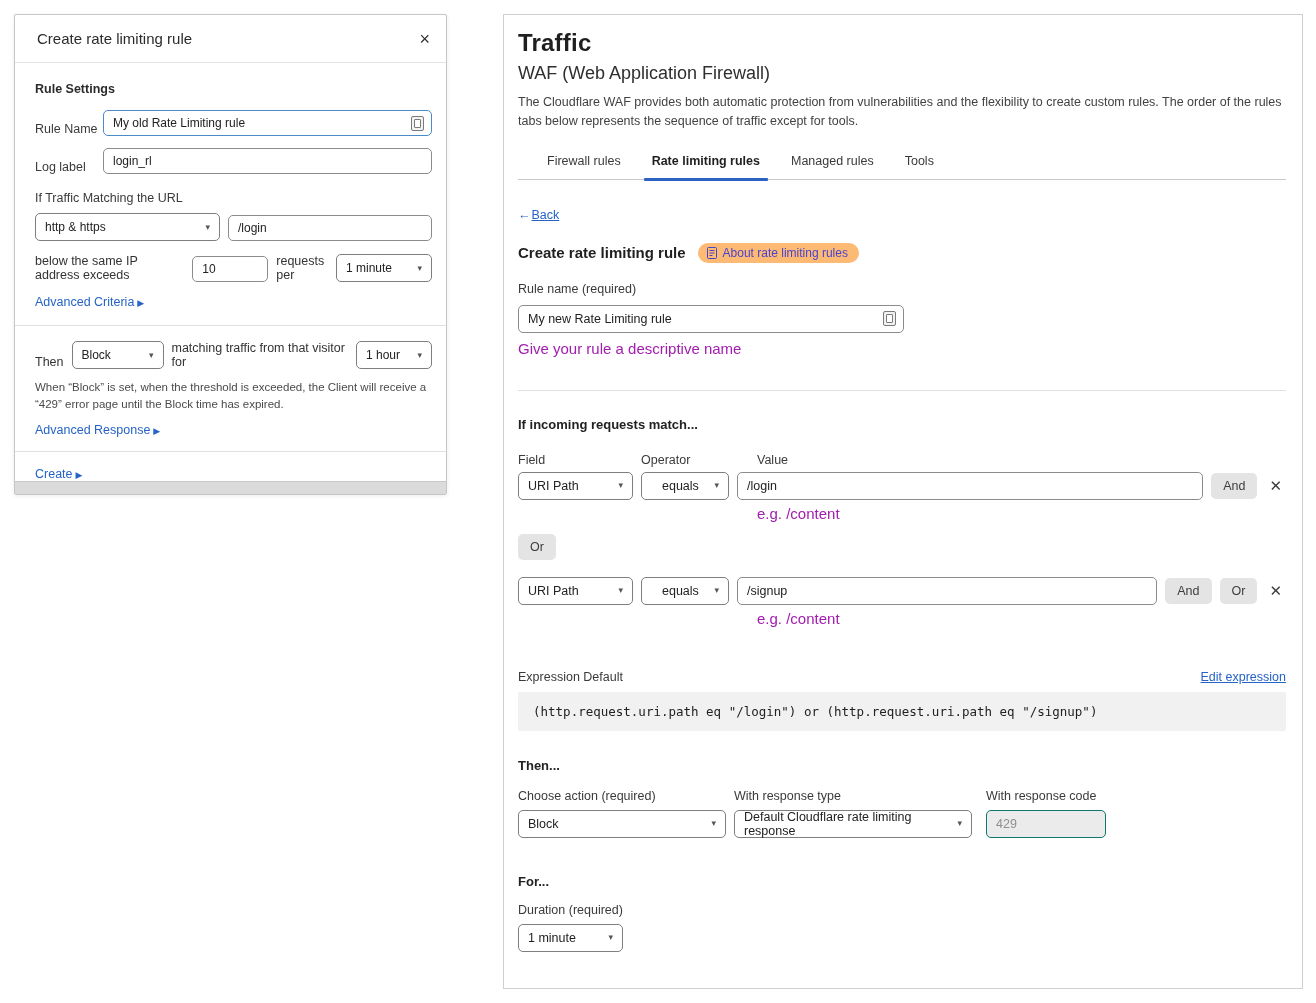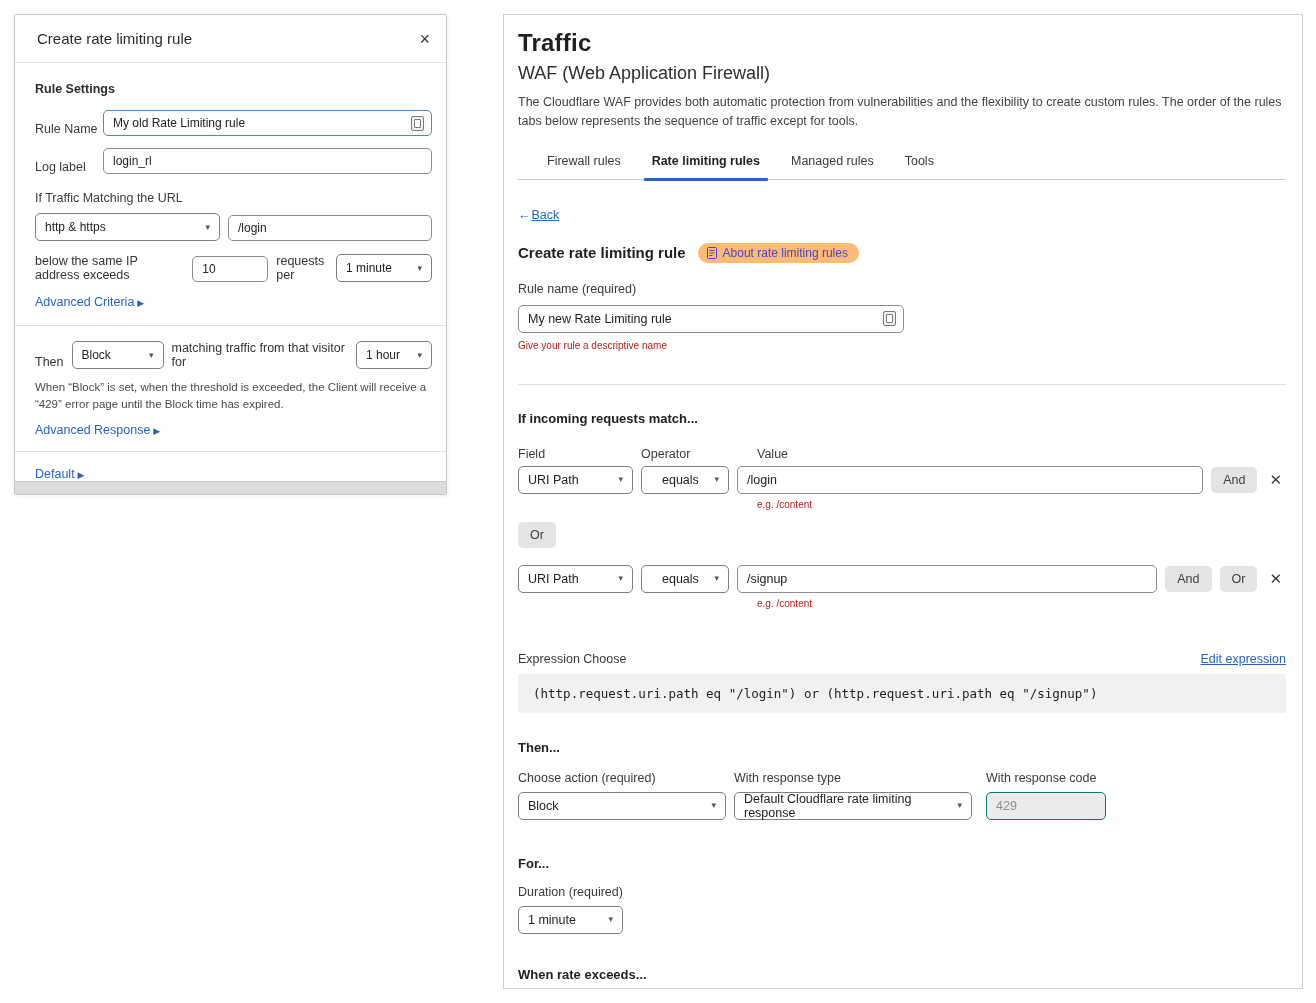--- a/index.html
+++ b/index.html
@@ -86,21 +86,21 @@
   .back-row { margin-top:28px; font-size:12.5px; display:inline-flex; align-items:center; }
   .back-row .arrow { color:#2563c8; text-decoration:none; margin-right:1px; }
   .form-head-row { display:flex; align-items:center; gap:12px; margin-top:21px; }
   .form-head { font-size:15px; font-weight:bold; color:#1f1f1f; }
   .badge {
     display:inline-flex; align-items:center; gap:6px;
     background:#fdba74; color:#4a43cf; border-radius:11px;
     font-size:12px; padding:3px 11px 3px 9px; cursor:pointer;
   }
   .field-label { font-size:12.5px; color:#3a3a3a; }
-  .helper { font-size:10px; color:#b91c1c; }
+  .helper { font-size:15px; color:#a21caf; }
   .rule-name-block { margin-top:19px; }
   .rule-name-block .inp-wrap { width:386px; margin-top:9px; }
   .rule-name-block .helper { margin-top:7px; }
   .panel .hr1 { margin-top:33px; }
   .sec-head { font-size:13px; font-weight:bold; color:#222; }
   .match-head { margin-top:26px; }
   .cond-labels { display:flex; margin-top:21px; }
   .cond-labels .l1 { width:123px; }
   .cond-labels .l2 { width:116px; }
   .cond-row { display:flex; align-items:center; gap:8px; margin-top:5px; }
@@ -201,21 +201,21 @@
 
       <div class="note">When “Block” is set, when the threshold is exceeded, the Client will receive a “429” error page until the Block time has expired.</div>
 
       <div style="margin-top:11px;">
         <a class="link"><span>Advanced Response</span><span class="tri">▶</span></a>
       </div>
 
       <hr class="hr" style="margin:14px -14px 0 -20px;">
 
       <div style="margin-top:15px;">
-        <a class="link"><span>Default</span><span class="tri">▶</span></a>
+        <a class="link"><span>Create</span><span class="tri">▶</span></a>
       </div>
     </div>
 
     <div class="dialog-footer">
       
       
     </div>
   </div>
 
   <div class="panel">
@@ -302,21 +302,21 @@
       <span class="inp-wrap">
         <input class="inp" value="/signup" style="">
       </span>
       <button class="btn-gray">And</button>
       <button class="btn-gray">Or</button>
       <button class="x-btn">✕</button>
     </div>
     <div class="helper cond-helper">e.g. /content</div>
 
     <div class="expr-row">
-      <span class="field-label">Expression Choose</span>
+      <span class="field-label">Expression Default</span>
       <a class="link u" style="font-size:12.5px;">Edit expression</a>
     </div>
     <div class="code-box">(http.request.uri.path eq "/login") or (http.request.uri.path eq "/signup")</div>
 
     <div class="sec-head then-head">Then...</div>
     <div class="then-cols">
       <div class="then-col1">
         <div class="field-label">Choose action (required)</div>
         <span class="sel sel-action">
           <span>Block</span>

